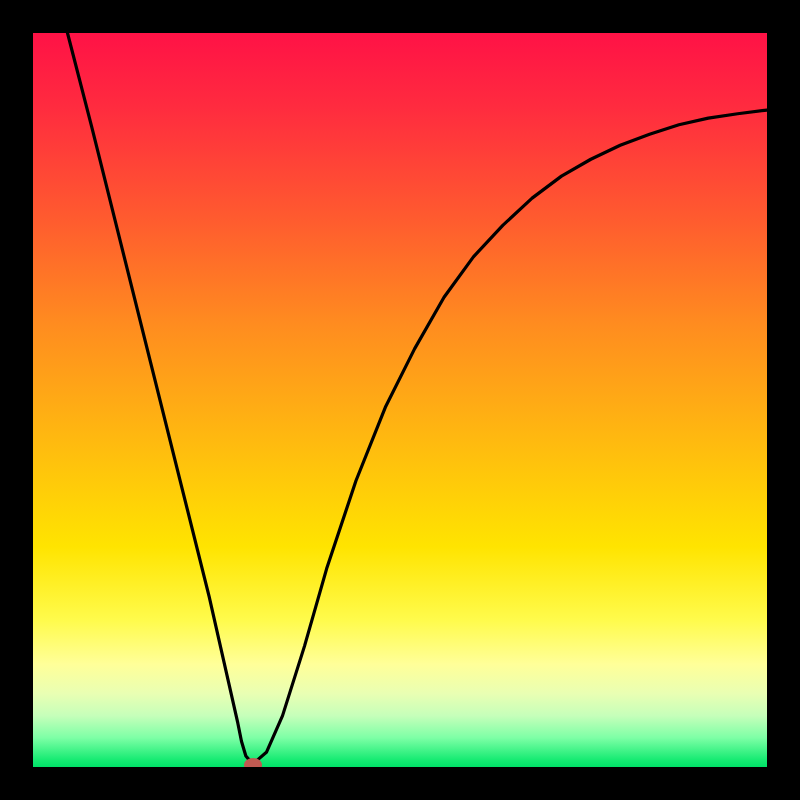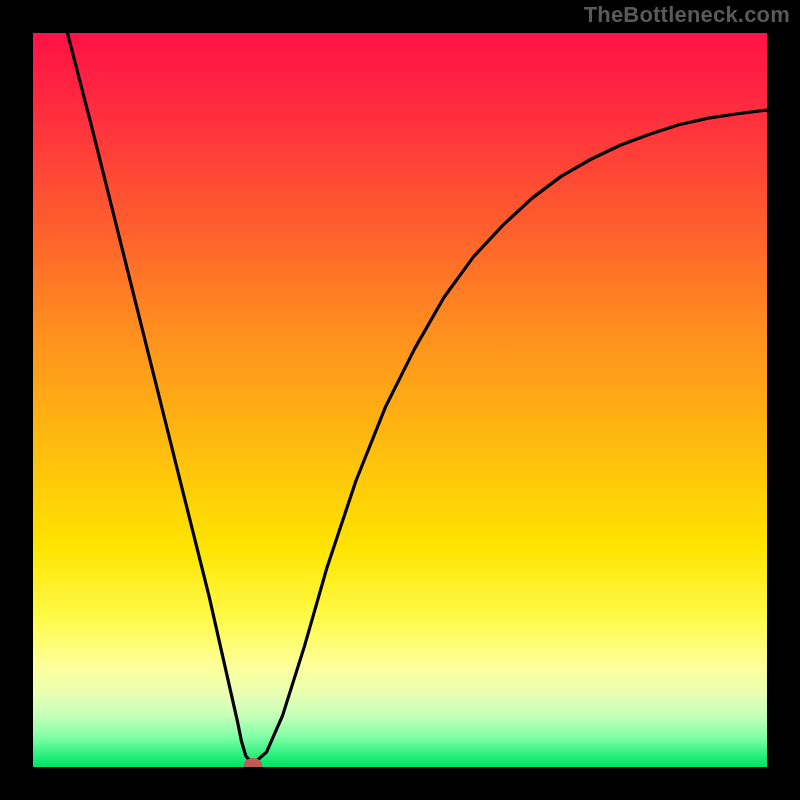--- a/index.html
+++ b/index.html
@@ -73,21 +73,20 @@
     border-radius: 9px / 7px;
     background: #c05a52;
     transform: translate(-50%, -50%);
   }
 </style>
 </head>
 <body>
 
 <div class="frame">
 
-  <div class="watermark">TheBottleneck.com</div>
 
   <div class="plot-area">
     <div class="gradient"></div>
 
     <svg class="curve" viewBox="0 0 734 734" preserveAspectRatio="none">
       <path id="curve-path" d="M34.50 0.00 L58.72 93.95 L88.08 211.39 L117.44 328.83 L146.80 446.27 L176.16 563.71 L204.79 689.96 L208.46 708.31 L212.86 722.99 L217.26 728.13 L223.14 728.13 L233.41 719.32 L249.56 682.62 L271.58 612.89 L293.60 535.82 L322.96 447.74 L352.32 374.34 L381.68 315.62 L411.04 264.24 L440.40 223.87 L469.76 192.31 L499.12 165.15 L528.48 143.13 L557.84 126.25 L587.20 112.30 L616.56 101.29 L645.92 91.75 L675.28 85.14 L704.64 80.74 L734.00 77.07"></path>
     </svg>
 
     <div class="marker" id="marker" style="left: 220.2px; top: 731.798px;"></div>
   </div>

